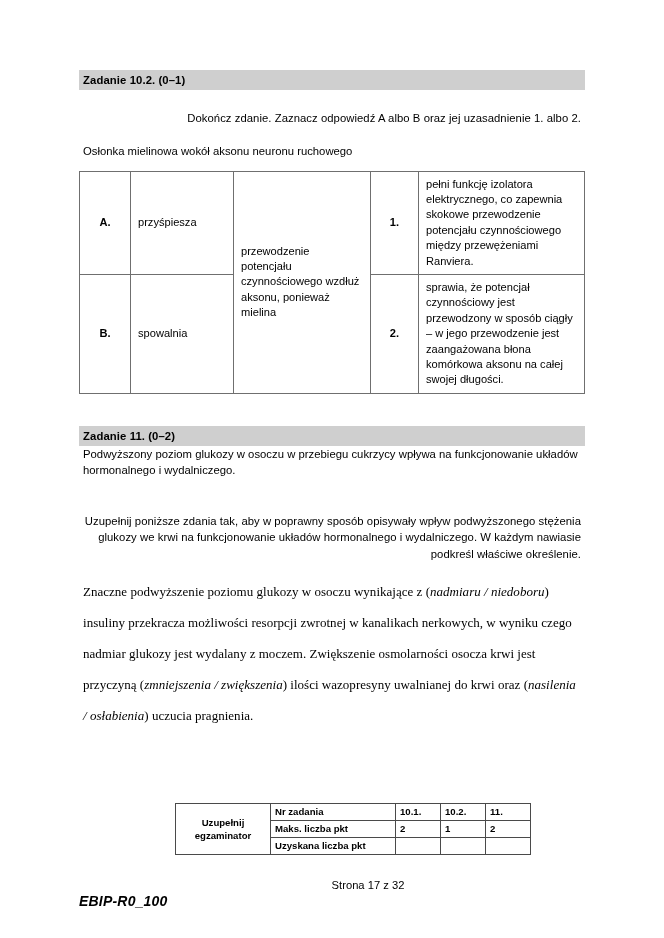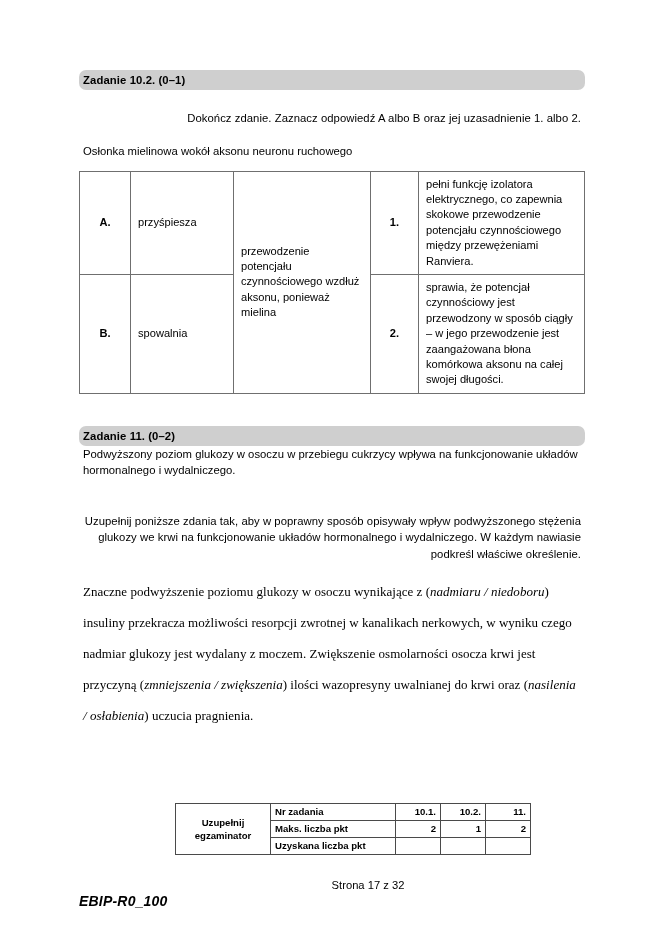--- a/index.html
+++ b/index.html
@@ -33,21 +33,20 @@
   }
 
   
   .task-band {
     background: #cfcfcf;
     font-weight: bold;
     font-size: 11.3px;
     line-height: 16px;
     padding: 2px 4px 2px 4px;
     letter-spacing: 0.1px;
-    border-radius: 7px;
   }
 
   .instruction-bold {
     font-weight: normal;
     font-size: 11.3px;
     line-height: 16.5px;
     padding: 20px 4px 0 4px;
     letter-spacing: 0.05px;
     text-align: right;
   }
@@ -117,21 +116,21 @@
     padding: 1px 4px;
     height: 14px;
   }
   .score-label {
     width: 86px;
     text-align: center;
     vertical-align: middle;
     line-height: 13px;
   }
   .score-rowhead { width: 116px; text-align: left; }
-  .score-cell    { width: 36px; text-align: right; }
+  .score-cell    { width: 36px; text-align: left; }
   .score-blank   { text-align: center; }
 
   
   .footer-page {
     position: absolute;
     left: 0;
     top: 879px;
     width: 664px;
     text-align: center;
     font-size: 11.2px;

